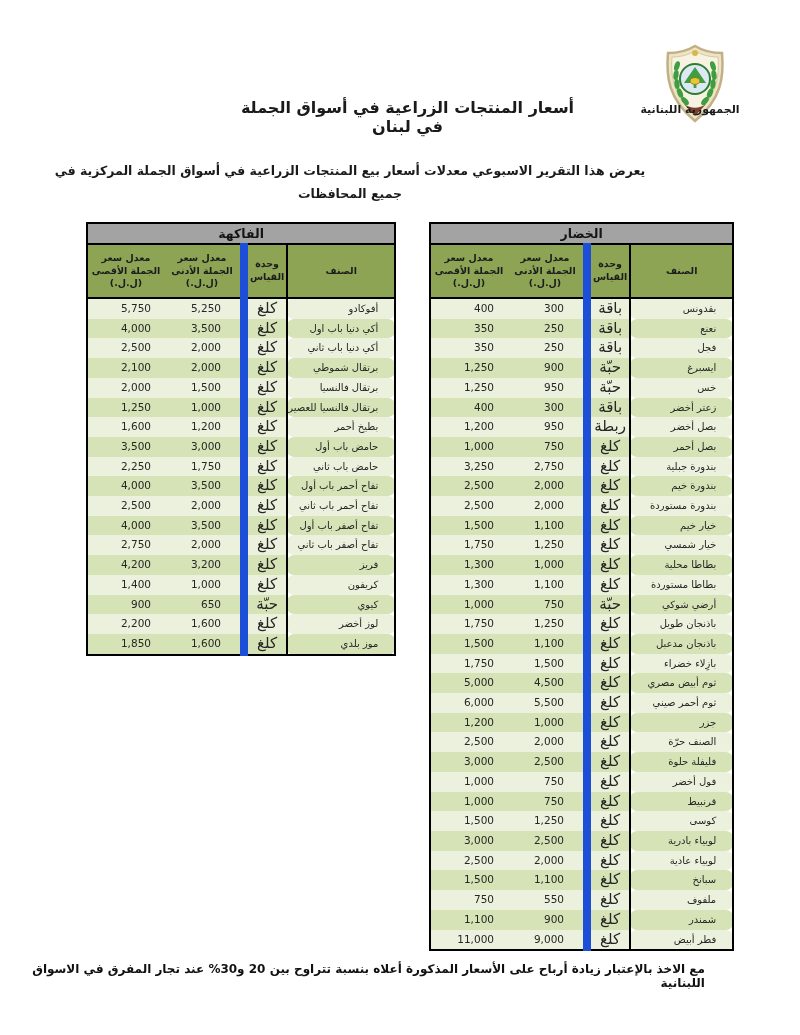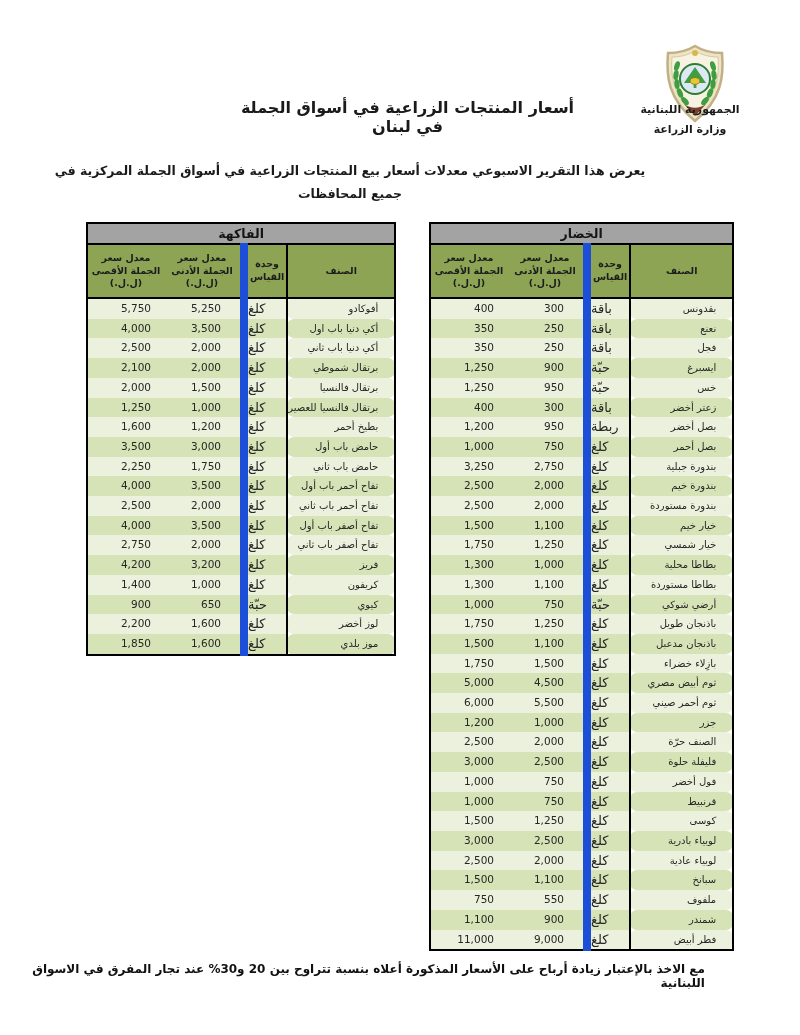--- a/index.html
+++ b/index.html
@@ -43,21 +43,21 @@
   .head-row th.c-unit, td.c-unit{
     border-right:2px solid #000;border-left:8px solid #1d4ed8;
   }
   tbody td{
     height:19.7px;line-height:19.7px;padding:0;font-size:10.5px;
     color:#262626;white-space:nowrap;overflow:hidden;
   }
   tbody tr:nth-child(odd){background:#EBF1DC;}
   tbody tr:nth-child(even){background:#D6E3B6;}
   td.c-name{text-align:right;padding-right:16px;font-size:10px;border-radius:7px;}
-  td.c-unit{text-align:left;font-size:13px;margin-left:24px;}
+  td.c-unit{text-align:center;font-size:15px;margin-left:24px;}
   td.c-min{text-align:right;padding-right:19px;}
   td.c-max{text-align:right;padding-right:13px;}
   
   .footer-note{
     position:absolute;left:25px;top:962px;width:680px;
     font-weight:bold;font-size:12px;direction:rtl;color:#111;
   }
 </style>
 </head>
 <body>
@@ -82,21 +82,20 @@
     <circle cx="40" cy="37" r="15" fill="#DCE9F5" stroke="#2F7D32" stroke-width="2"></circle>
     <path d="M40,25 L51,41 L29,41 Z" fill="#3F9E3F"></path>
     <rect x="38.6" y="41" width="2.8" height="5" fill="#3F9E3F"></rect>
     <ellipse cx="40" cy="39" rx="5" ry="3.4" fill="#E6C832" stroke="#8a6d1d" stroke-width="0.8"></ellipse>
     <path d="M29,62 C36,67 44,67 51,62 L40,74 Z" fill="#7B3F2E"></path>
   </svg>
 </div>
 
 <div class="ministry-block">
   <div>الجمهورية اللبنانية</div>
-  <div>وزارة الزراعة</div>
 </div>
 
 <div class="doc-title">أسعار المنتجات الزراعية في أسواق الجملة في لبنان</div>
 
 <div class="subtitle">
   <div>يعرض هذا التقرير الاسبوعي معدلات أسعار بيع المنتجات الزراعية في أسواق الجملة المركزية في جميع المحافظات</div>
 </div>
 
 <table class="price-table" id="fruits-table">
   <colgroup>

